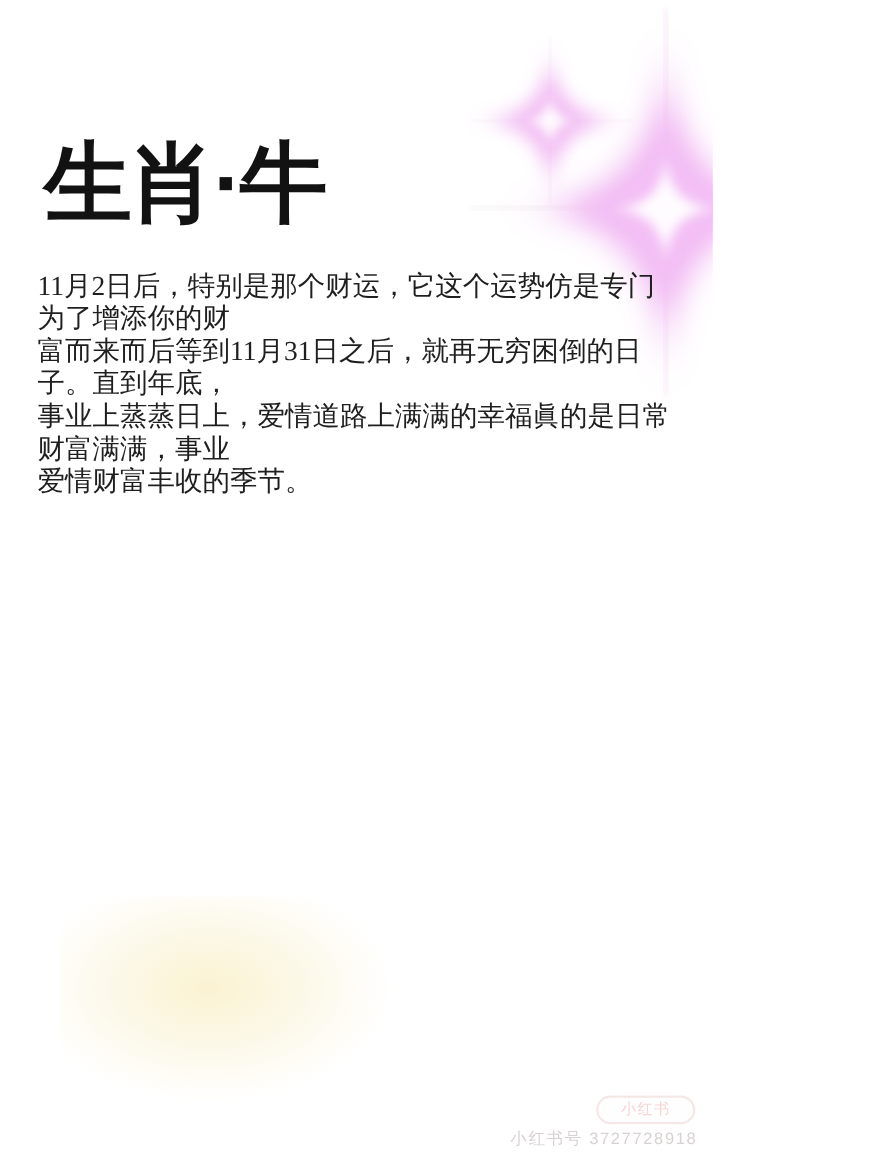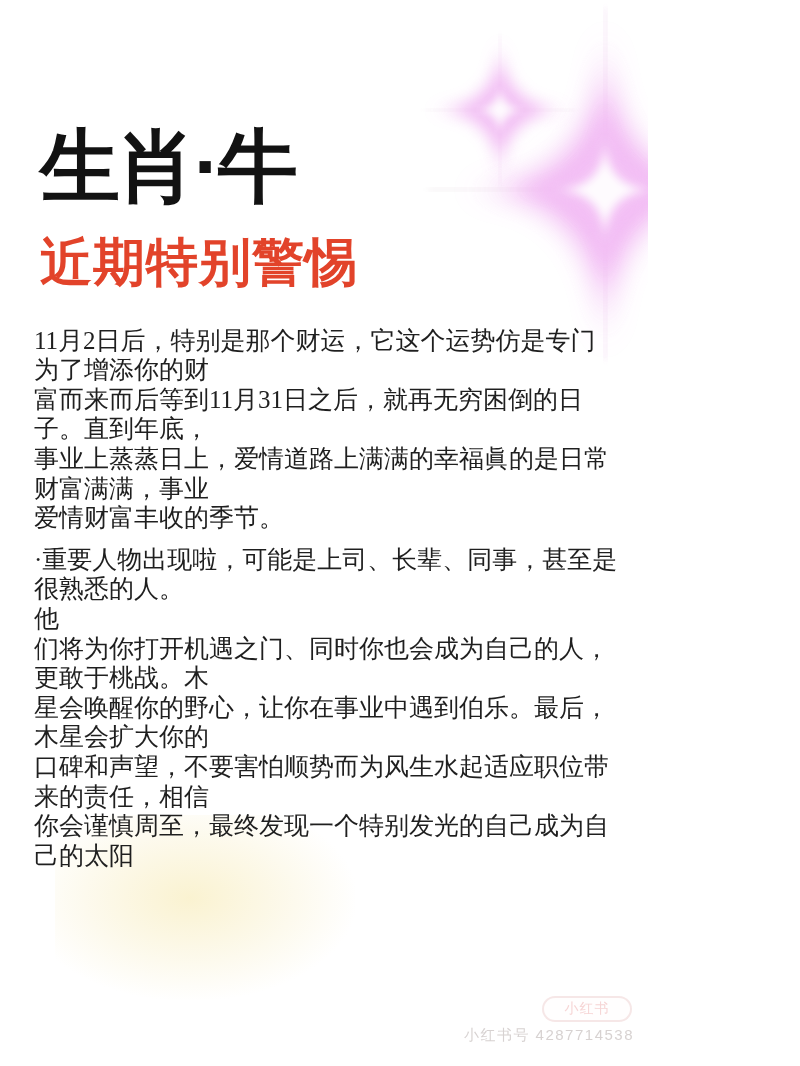--- a/index.html
+++ b/index.html
@@ -136,34 +136,27 @@
     <path d="M205,138 Q205,190 257,190 Q205,190 205,242 Q205,190 153,190 Q205,190 205,138 Z" fill="#ffffff" opacity="0.95" filter="url(#b5)"></path>
 
     <path d="M100,38 Q100,110 172,110 Q100,110 100,182 Q100,110 28,110 Q100,110 100,38 Z" fill="#efabf1" opacity="0.8" filter="url(#b8)"></path>
     <path d="M100,82 Q100,110 128,110 Q100,110 100,138 Q100,110 72,110 Q100,110 100,82 Z" fill="#ffffff" opacity="0.95" filter="url(#b5)"></path>
   </svg>
 
   <div class="yellow-glow"></div>
 
   <div class="header">
     <div class="title">生肖·牛</div>
-    <div class="subtitle">近期特别警惕</div>
   </div>
 
   <div class="body-text">
     <p>11月2日后，特别是那个财运，它这个运势仿是专门为了增添你的财
 富而来而后等到11月31日之后，就再无穷困倒的日子。直到年底，
 事业上蒸蒸日上，爱情道路上满满的幸福眞的是日常财富满满，事业
 爱情财富丰收的季节。</p>
-    <p>·重要人物出现啦，可能是上司、长辈、同事，甚至是很熟悉的人。
-他
-们将为你打开机遇之门、同时你也会成为自己的人，更敢于桃战。木
-星会唤醒你的野心，让你在事业中遇到伯乐。最后，木星会扩大你的
-口碑和声望，不要害怕顺势而为风生水起适应职位带来的责任，相信
-你会谨慎周至，最终发现一个特别发光的自己成为自己的太阳</p>
   </div>
 
   <div class="wm-badge">
     <span>小红书</span>
   </div>
-  <div class="wm-id">小红书号 4287714538</div>
+  <div class="wm-id">小红书号 3727728918</div>
 
 </div>
 
 </body></html>

